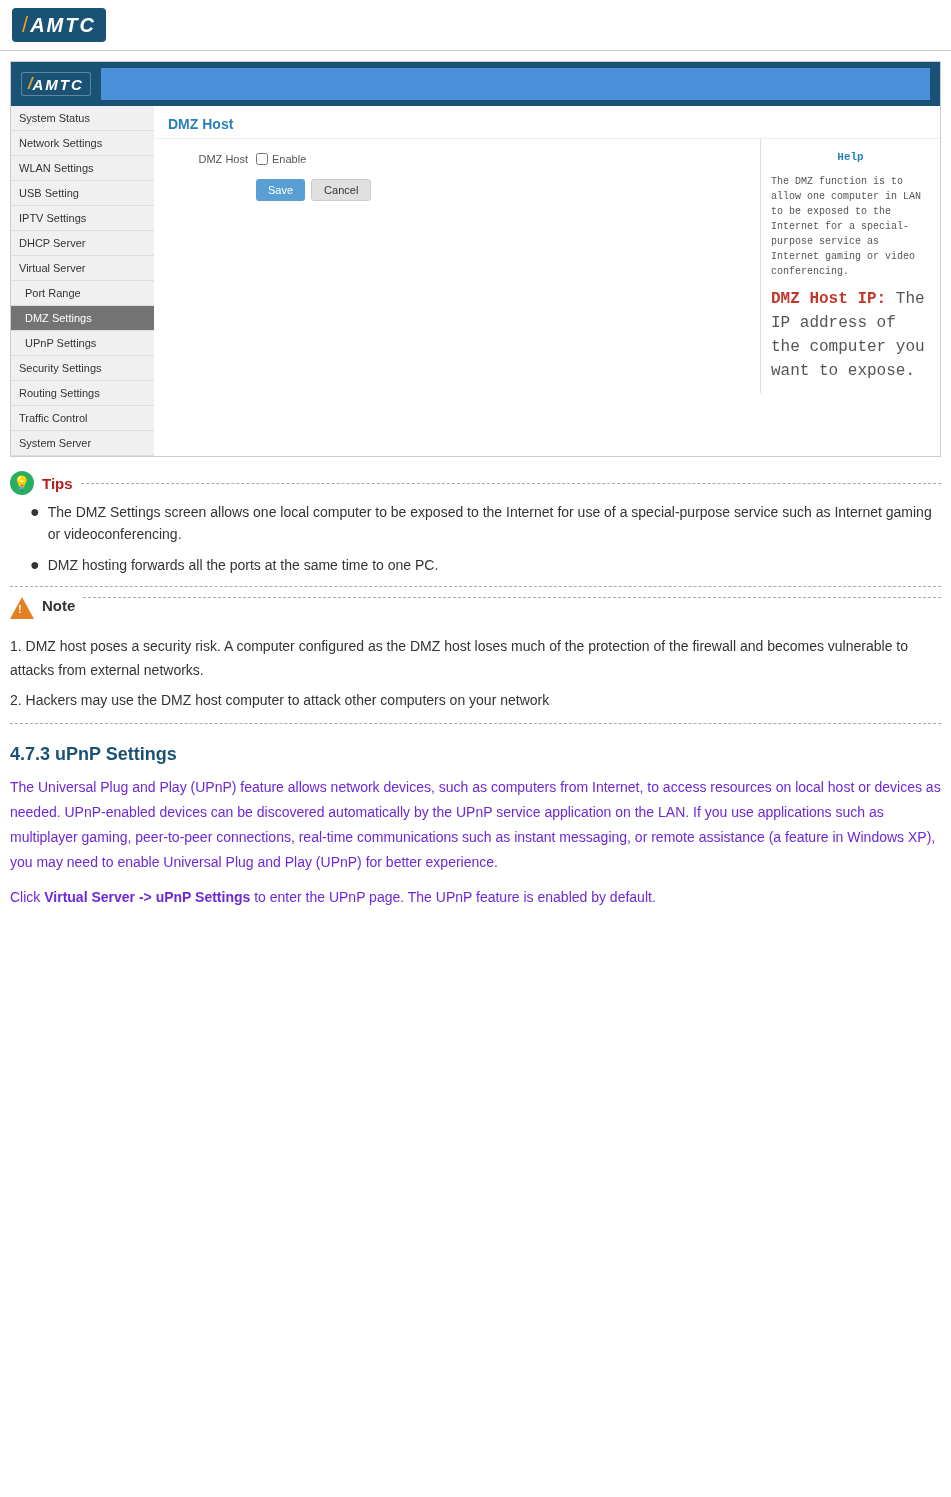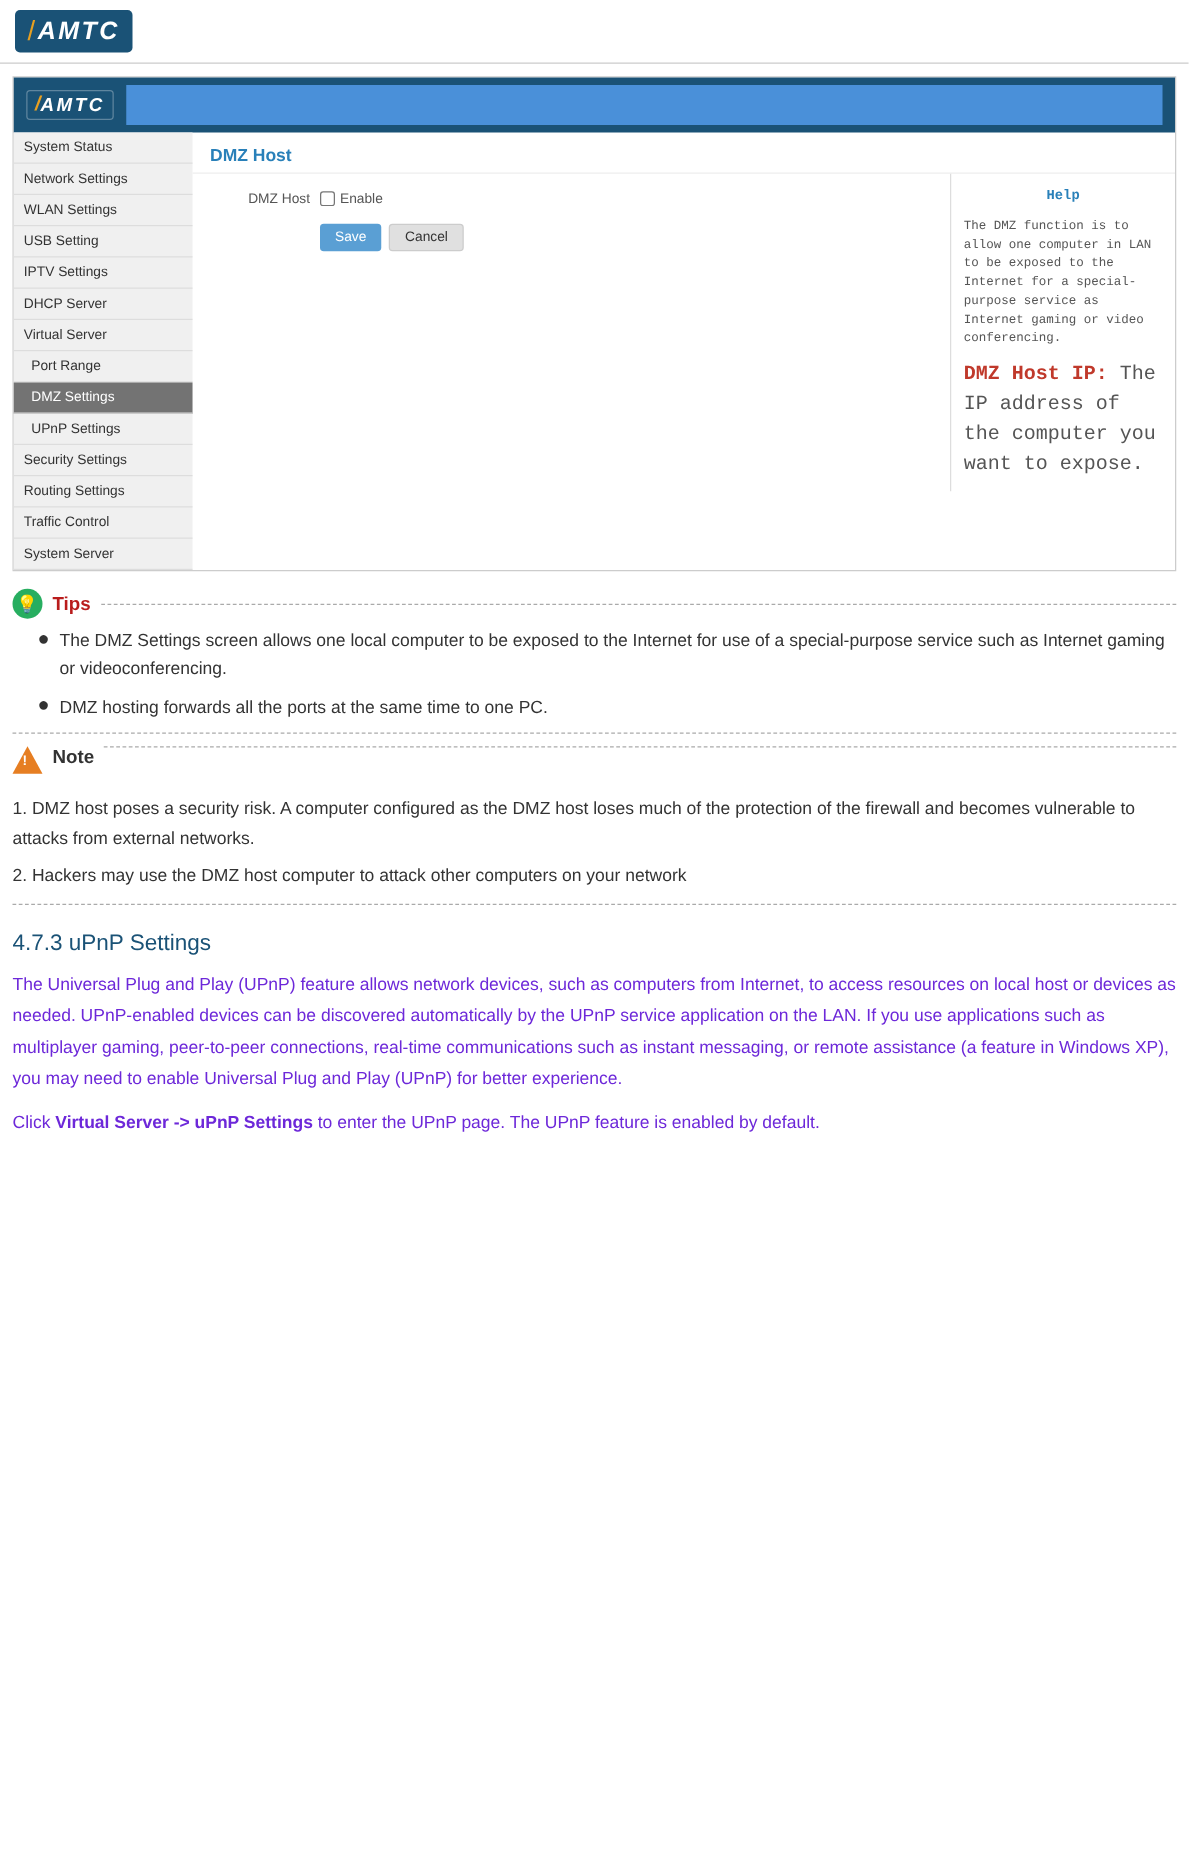--- a/index.html
+++ b/index.html
@@ -285,21 +285,21 @@
     }
     .note-divider {
       border: none;
       border-top: 1px dashed #aaa;
       margin: 10px 0;
     }
 
     
     .section-heading {
       font-size: 18px;
-      font-weight: normal;
+      font-weight: bold;
       color: #1a5276;
       margin: 20px 10px 10px;
     }
     .section-text {
       font-size: 14px;
       color: #6d28d9;
       line-height: 1.8;
       margin: 0 10px 10px;
     }
     .section-text strong {

